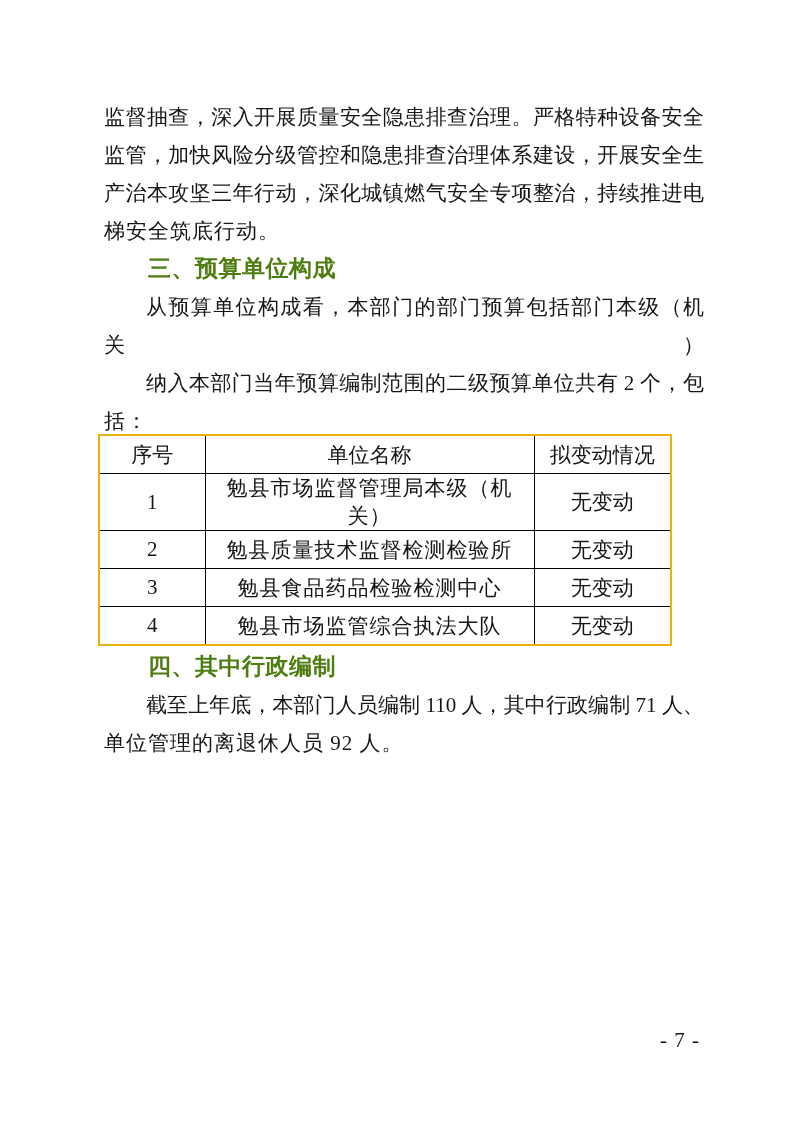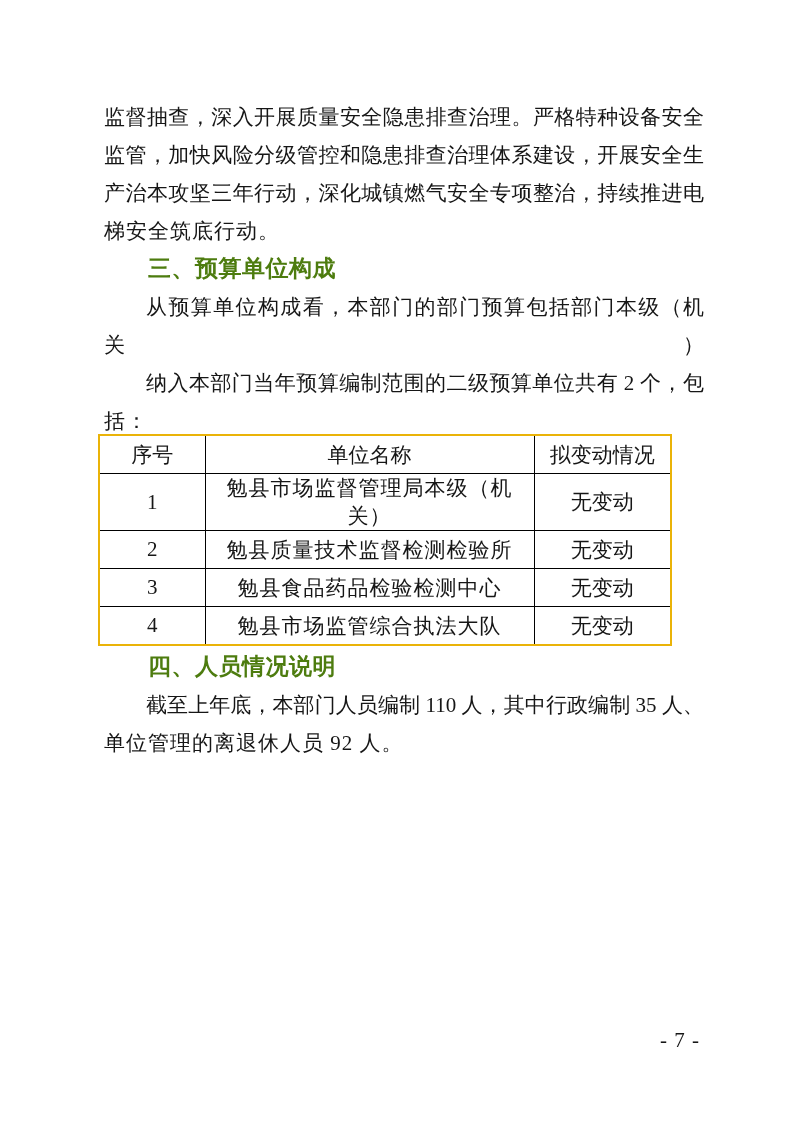--- a/index.html
+++ b/index.html
@@ -145,23 +145,23 @@
           <td>无变动</td>
         </tr>
         <tr>
           <td>4</td>
           <td class="cell-name">勉县市场监管综合执法大队</td>
           <td>无变动</td>
         </tr>
       </tbody>
     </table>
 
-    <div class="heading heading-4">四、人员情况说明</div>
+    <div class="heading heading-4">四、其中行政编制</div>
 
     <div>
-      <div class="line jline indent">截至上年底，本部门人员编制 110 人，其中行政编制 35 人、</div>
+      <div class="line jline indent">截至上年底，本部门人员编制 110 人，其中行政编制 71 人、</div>
       <div class="line lline">单位管理的离退休人员 92 人。</div>
     </div>
 
   </div>
 
   <div class="page-number">- 7 -</div>
 </div>
 
 </body></html>

